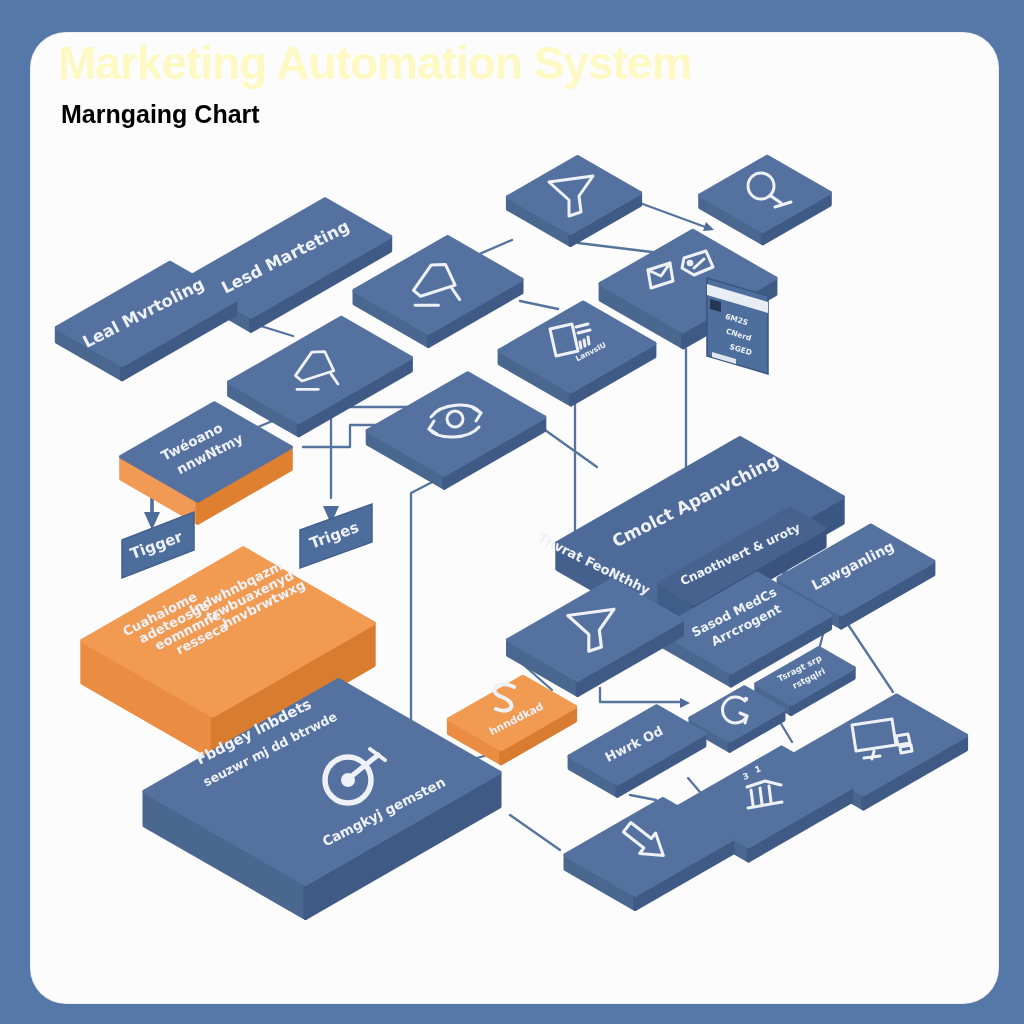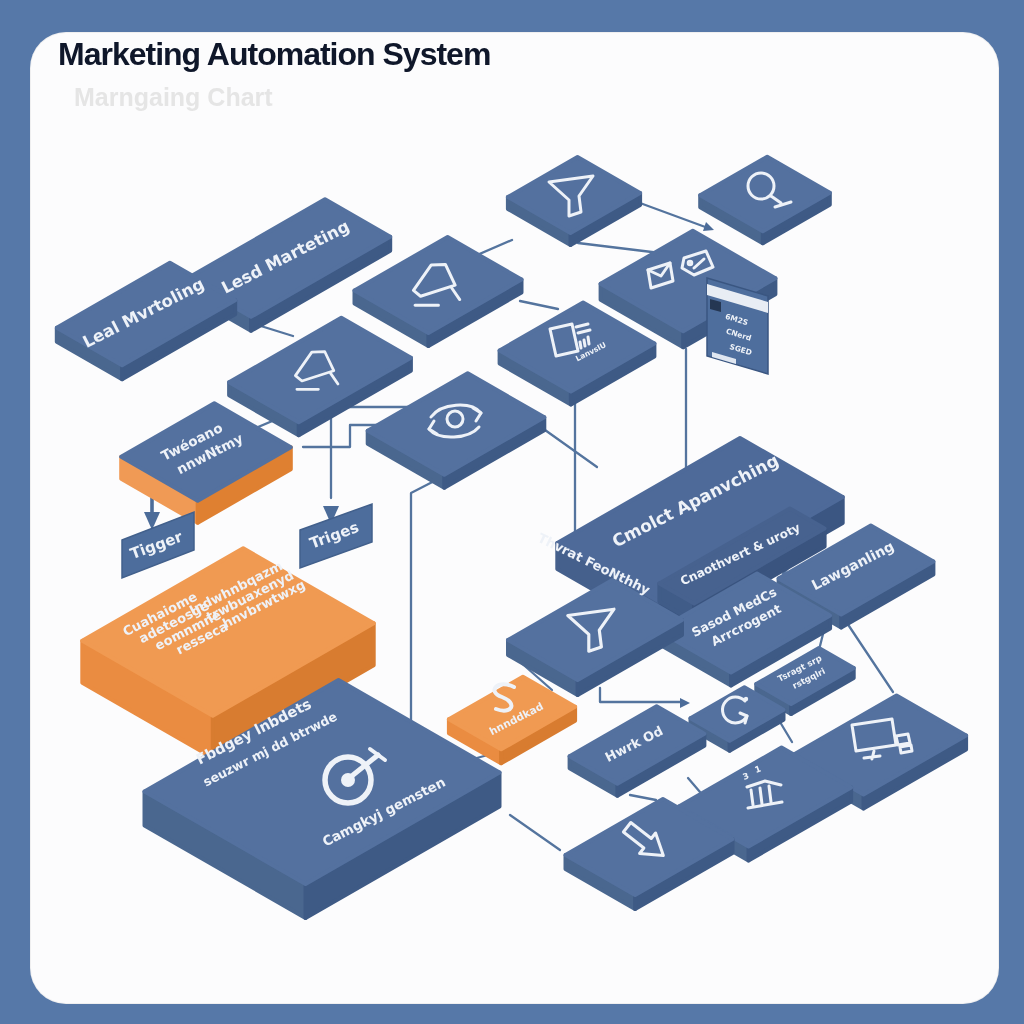--- a/index.html
+++ b/index.html
@@ -1,23 +1,23 @@
 <!DOCTYPE html>
 <html><head>
 <meta charset="utf-8">
 <style>
   html,body{margin:0;padding:0;width:1024px;height:1024px;overflow:hidden;
     font-family:"DejaVu Sans","Liberation Sans",sans-serif;}
   body{background:#5678a8;position:relative;}
   .card{position:absolute;left:30px;top:32px;right:25px;bottom:20px;
     background:#fcfcfd;border-radius:36px;box-shadow:0 0 0 1px rgba(0,0,0,.05) inset;}
   .hdr{position:absolute;left:58px;top:36px;z-index:3;}
-  .hdr h1{margin:0;font-size:32px;font-weight:bold;color:#0f172a;letter-spacing:-1px;
+  .hdr h1{margin:0;font-size:46px;font-weight:bold;color:#fef9c3;letter-spacing:-1px;
     font-family:"Liberation Sans","DejaVu Sans",sans-serif;}
-  .hdr h2{margin:10px 0 0 16px;font-size:25px;font-weight:bold;color:#e5e5e5;
+  .hdr h2{margin:10px 0 0 3px;font-size:25px;font-weight:bold;color:#000000;
     font-family:"Liberation Sans","DejaVu Sans",sans-serif;}
   svg#scene{position:absolute;left:0;top:0;width:1024px;height:1024px;z-index:2;}
   .cn{stroke:#54749e;stroke-width:2.3;fill:none;stroke-linecap:round;stroke-linejoin:round;}
   .cnb{stroke:#4c6c99;stroke-width:3.6;fill:none;stroke-linecap:round;}
   .ah{fill:#4c6c99;stroke:none;}
   .ic{stroke:#eef2f8;stroke-width:3;fill:none;stroke-linecap:round;stroke-linejoin:round;}
   .lb{fill:#eef2f8;font-family:"DejaVu Sans",sans-serif;font-weight:600;}
   .tag{fill:#4d6d9c;stroke:#42608c;stroke-width:1.5;}
 </style>
 </head>

